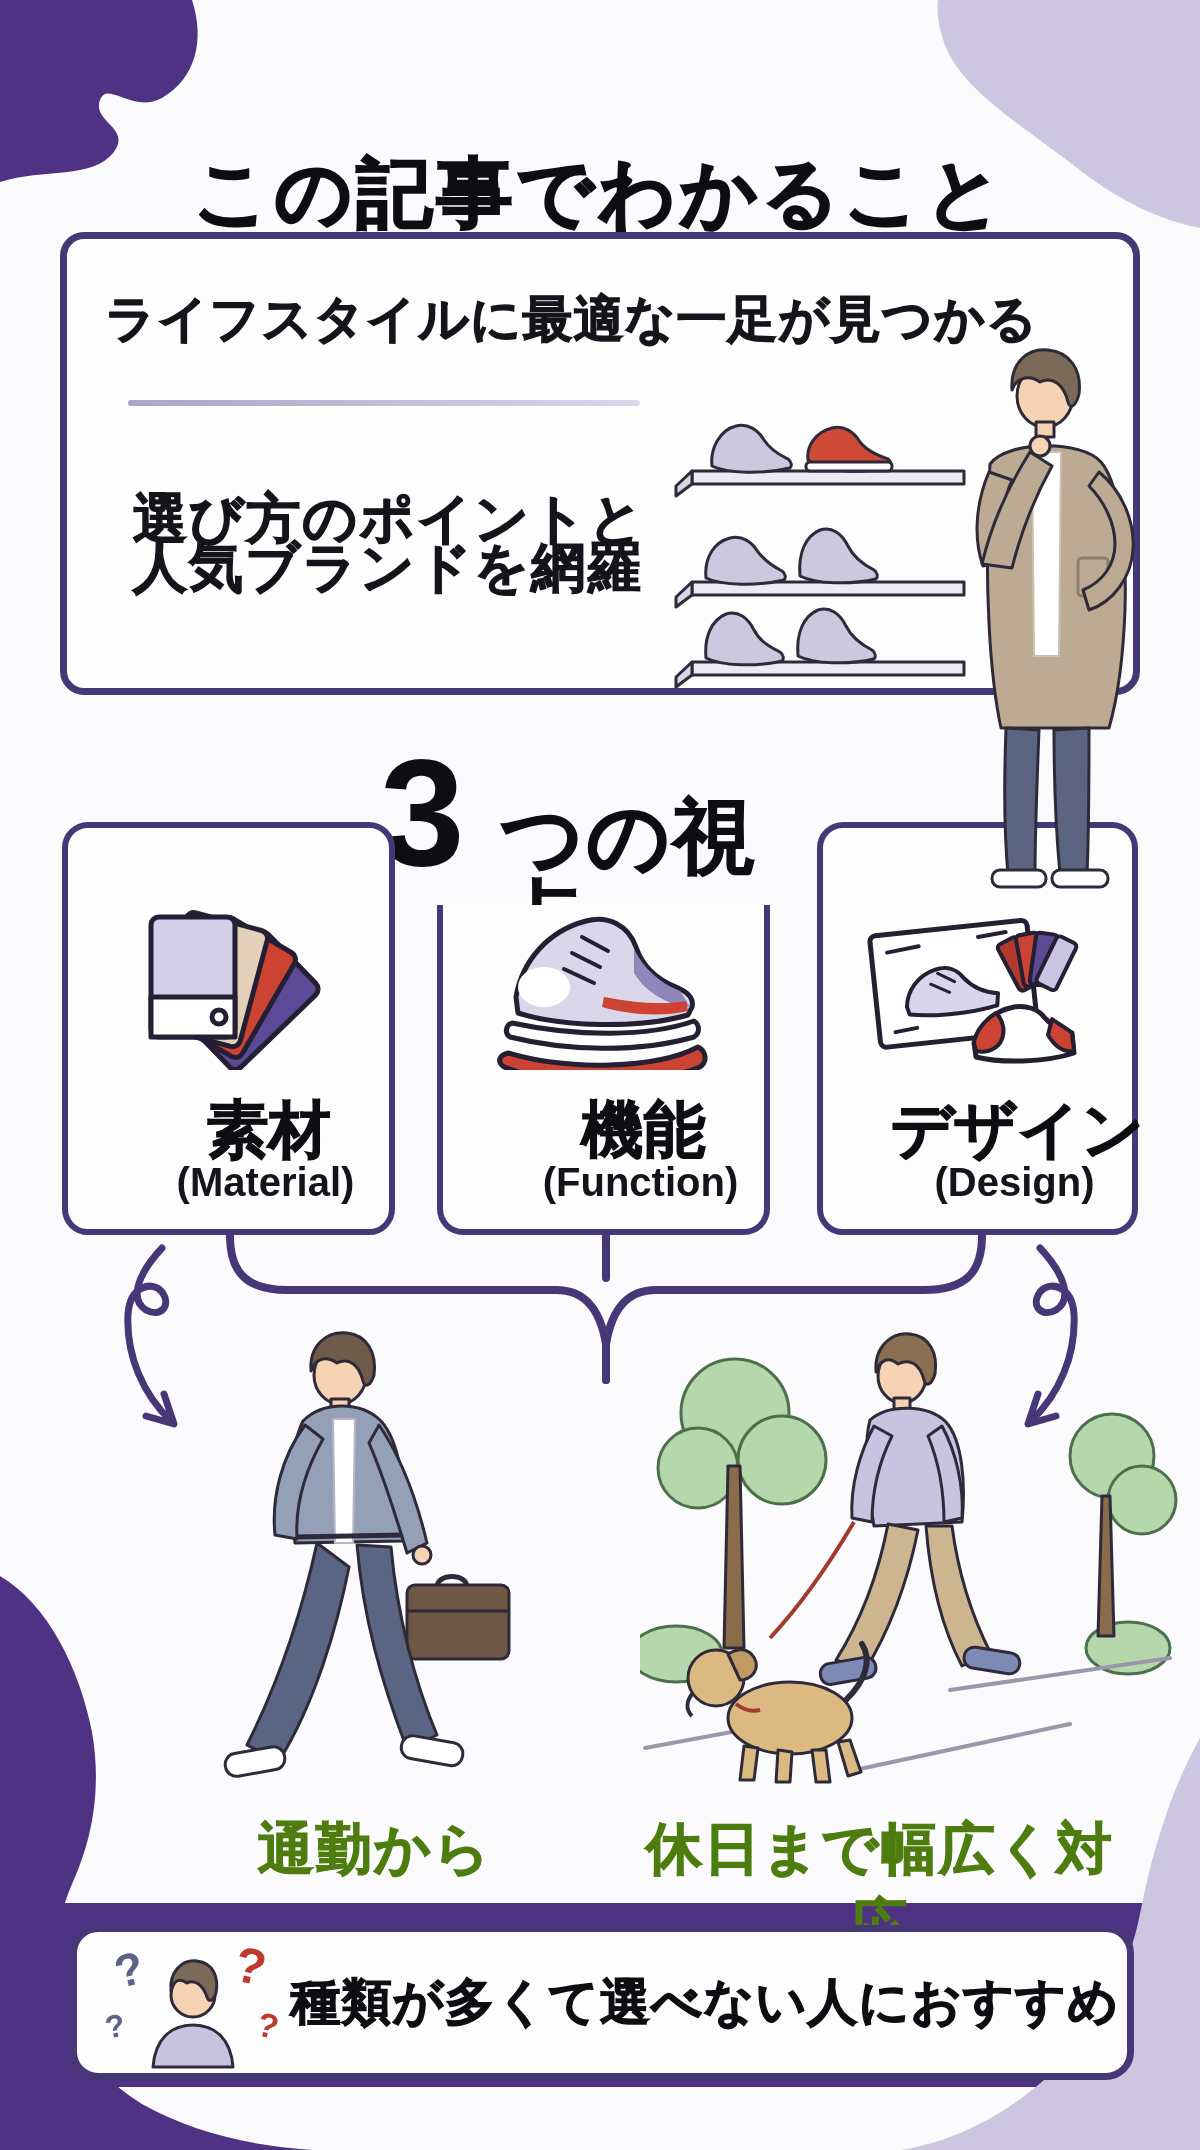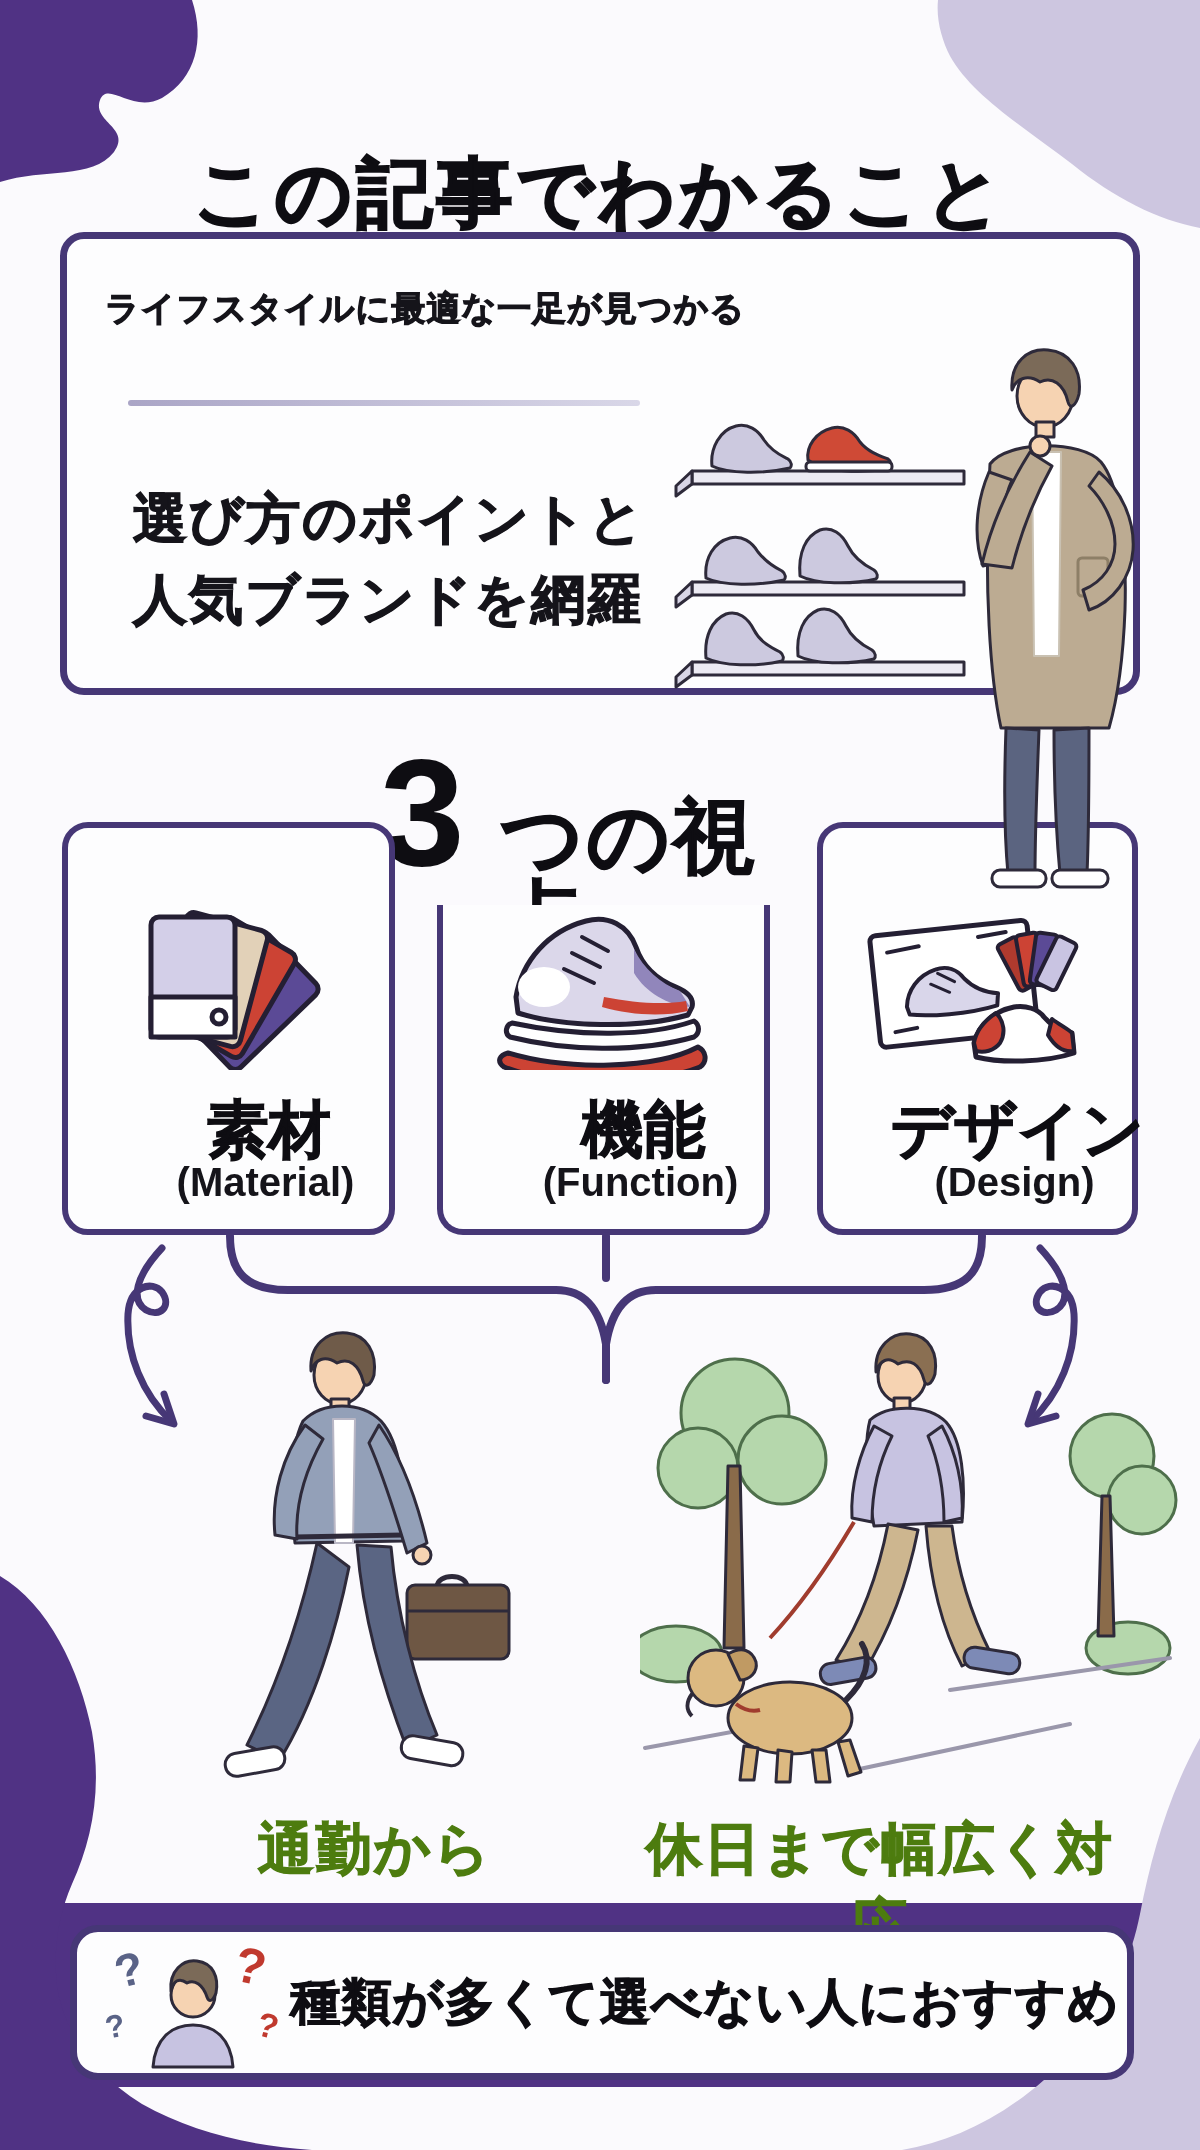--- a/index.html
+++ b/index.html
@@ -19,29 +19,29 @@
     font-size:76px;font-weight:900;letter-spacing:4px;color:#0e0d12;
   }
 
   
   .intro-box{
     left:60px;top:232px;width:1080px;height:463px;
     border:7px solid #463776;border-radius:24px;background:#fdfdfe;box-sizing:border-box;
   }
   .intro-heading{
     left:105px;top:286px;width:1010px;text-align:left;
-    font-size:34px;font-weight:900;letter-spacing:1px;color:#15141a;
+    font-size:50px;font-weight:900;letter-spacing:1px;color:#15141a;
   }
   .intro-divider{
     left:128px;top:400px;width:512px;height:6px;border-radius:3px;
     background:linear-gradient(90deg,#aaa5c6,#d9d7e8);
   }
   .intro-line{left:133px;width:640px;font-size:54px;font-weight:900;color:#15141a;letter-spacing:2px;}
   .intro-line1{top:483px;}
-  .intro-line2{top:564px;}
+  .intro-line2{top:532px;}
 
   
   .vp-title{
     left:380px;top:736px;width:460px;display:flex;align-items:baseline;justify-content:center;
     color:#0e0d12;font-weight:900;
   }
   .vp-number{font-size:152px;line-height:1;font-weight:900;}
   .vp-suffix{font-size:82px;line-height:1;font-weight:900;letter-spacing:2px;margin-left:36px;}
   .vp-box{border:6px solid #463776;background:#fdfdfe;box-sizing:border-box;}
   .vp-box-a{left:62px;top:822px;width:333px;height:413px;border-radius:26px;}

